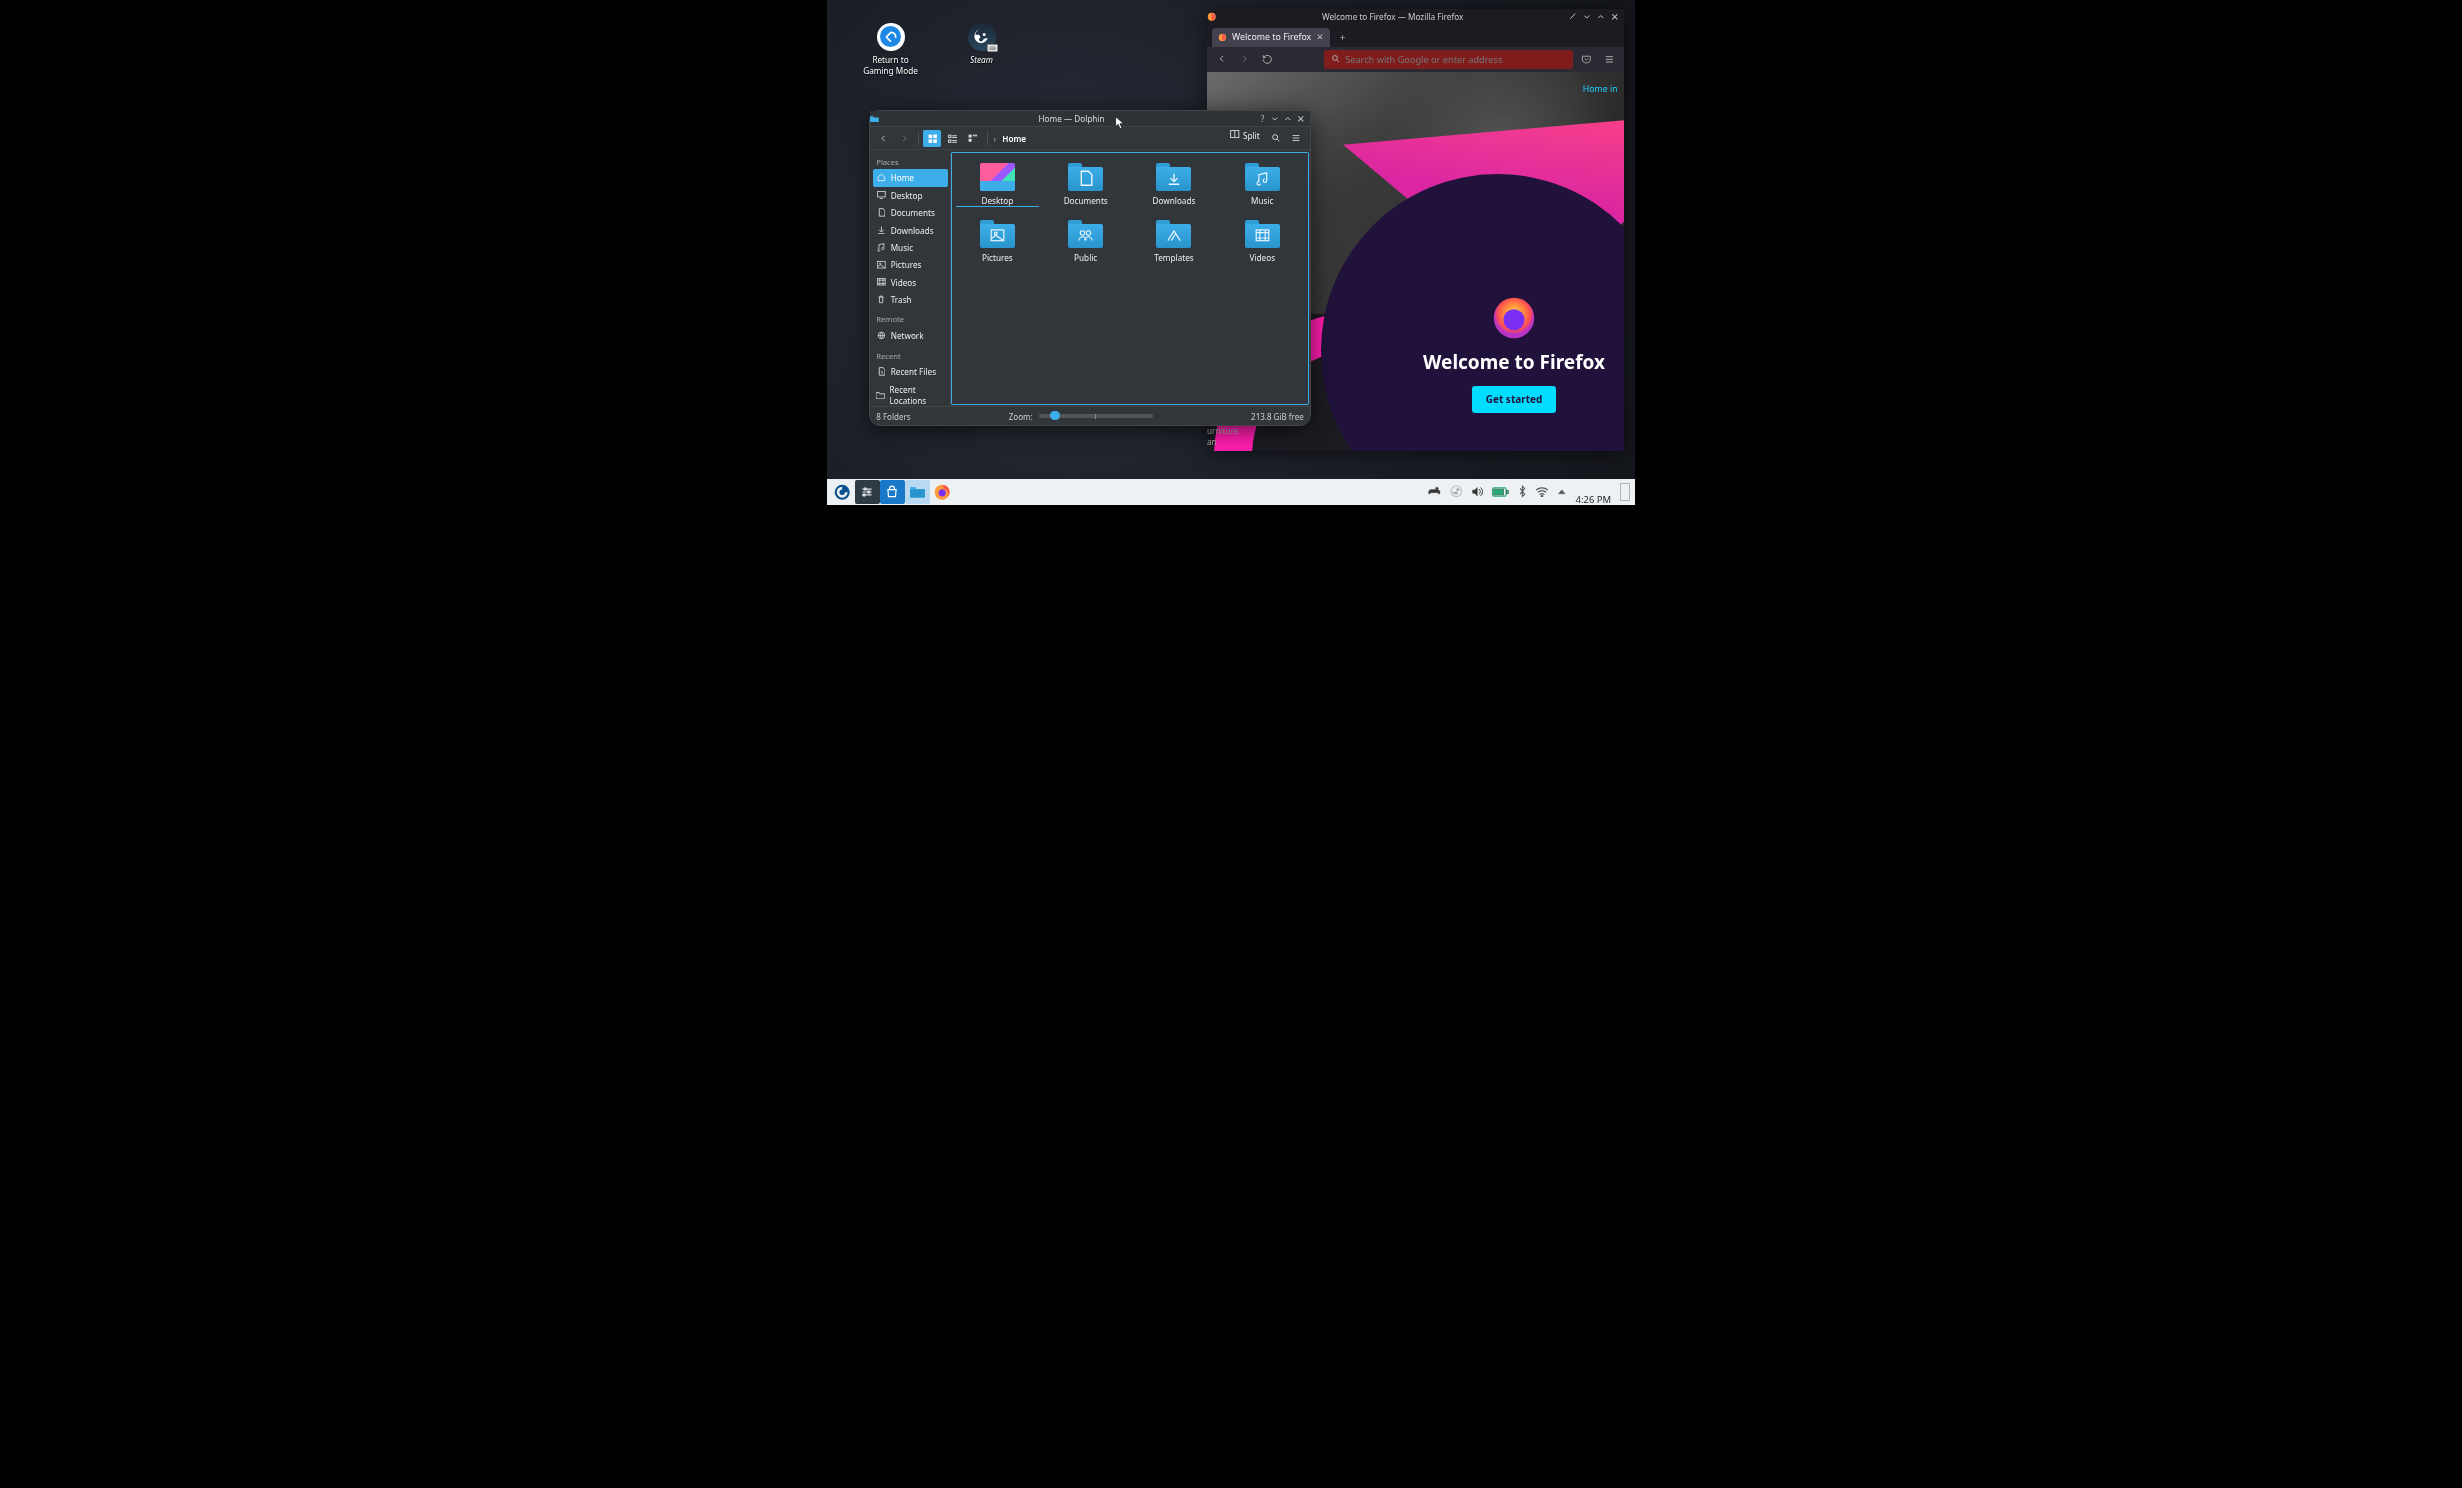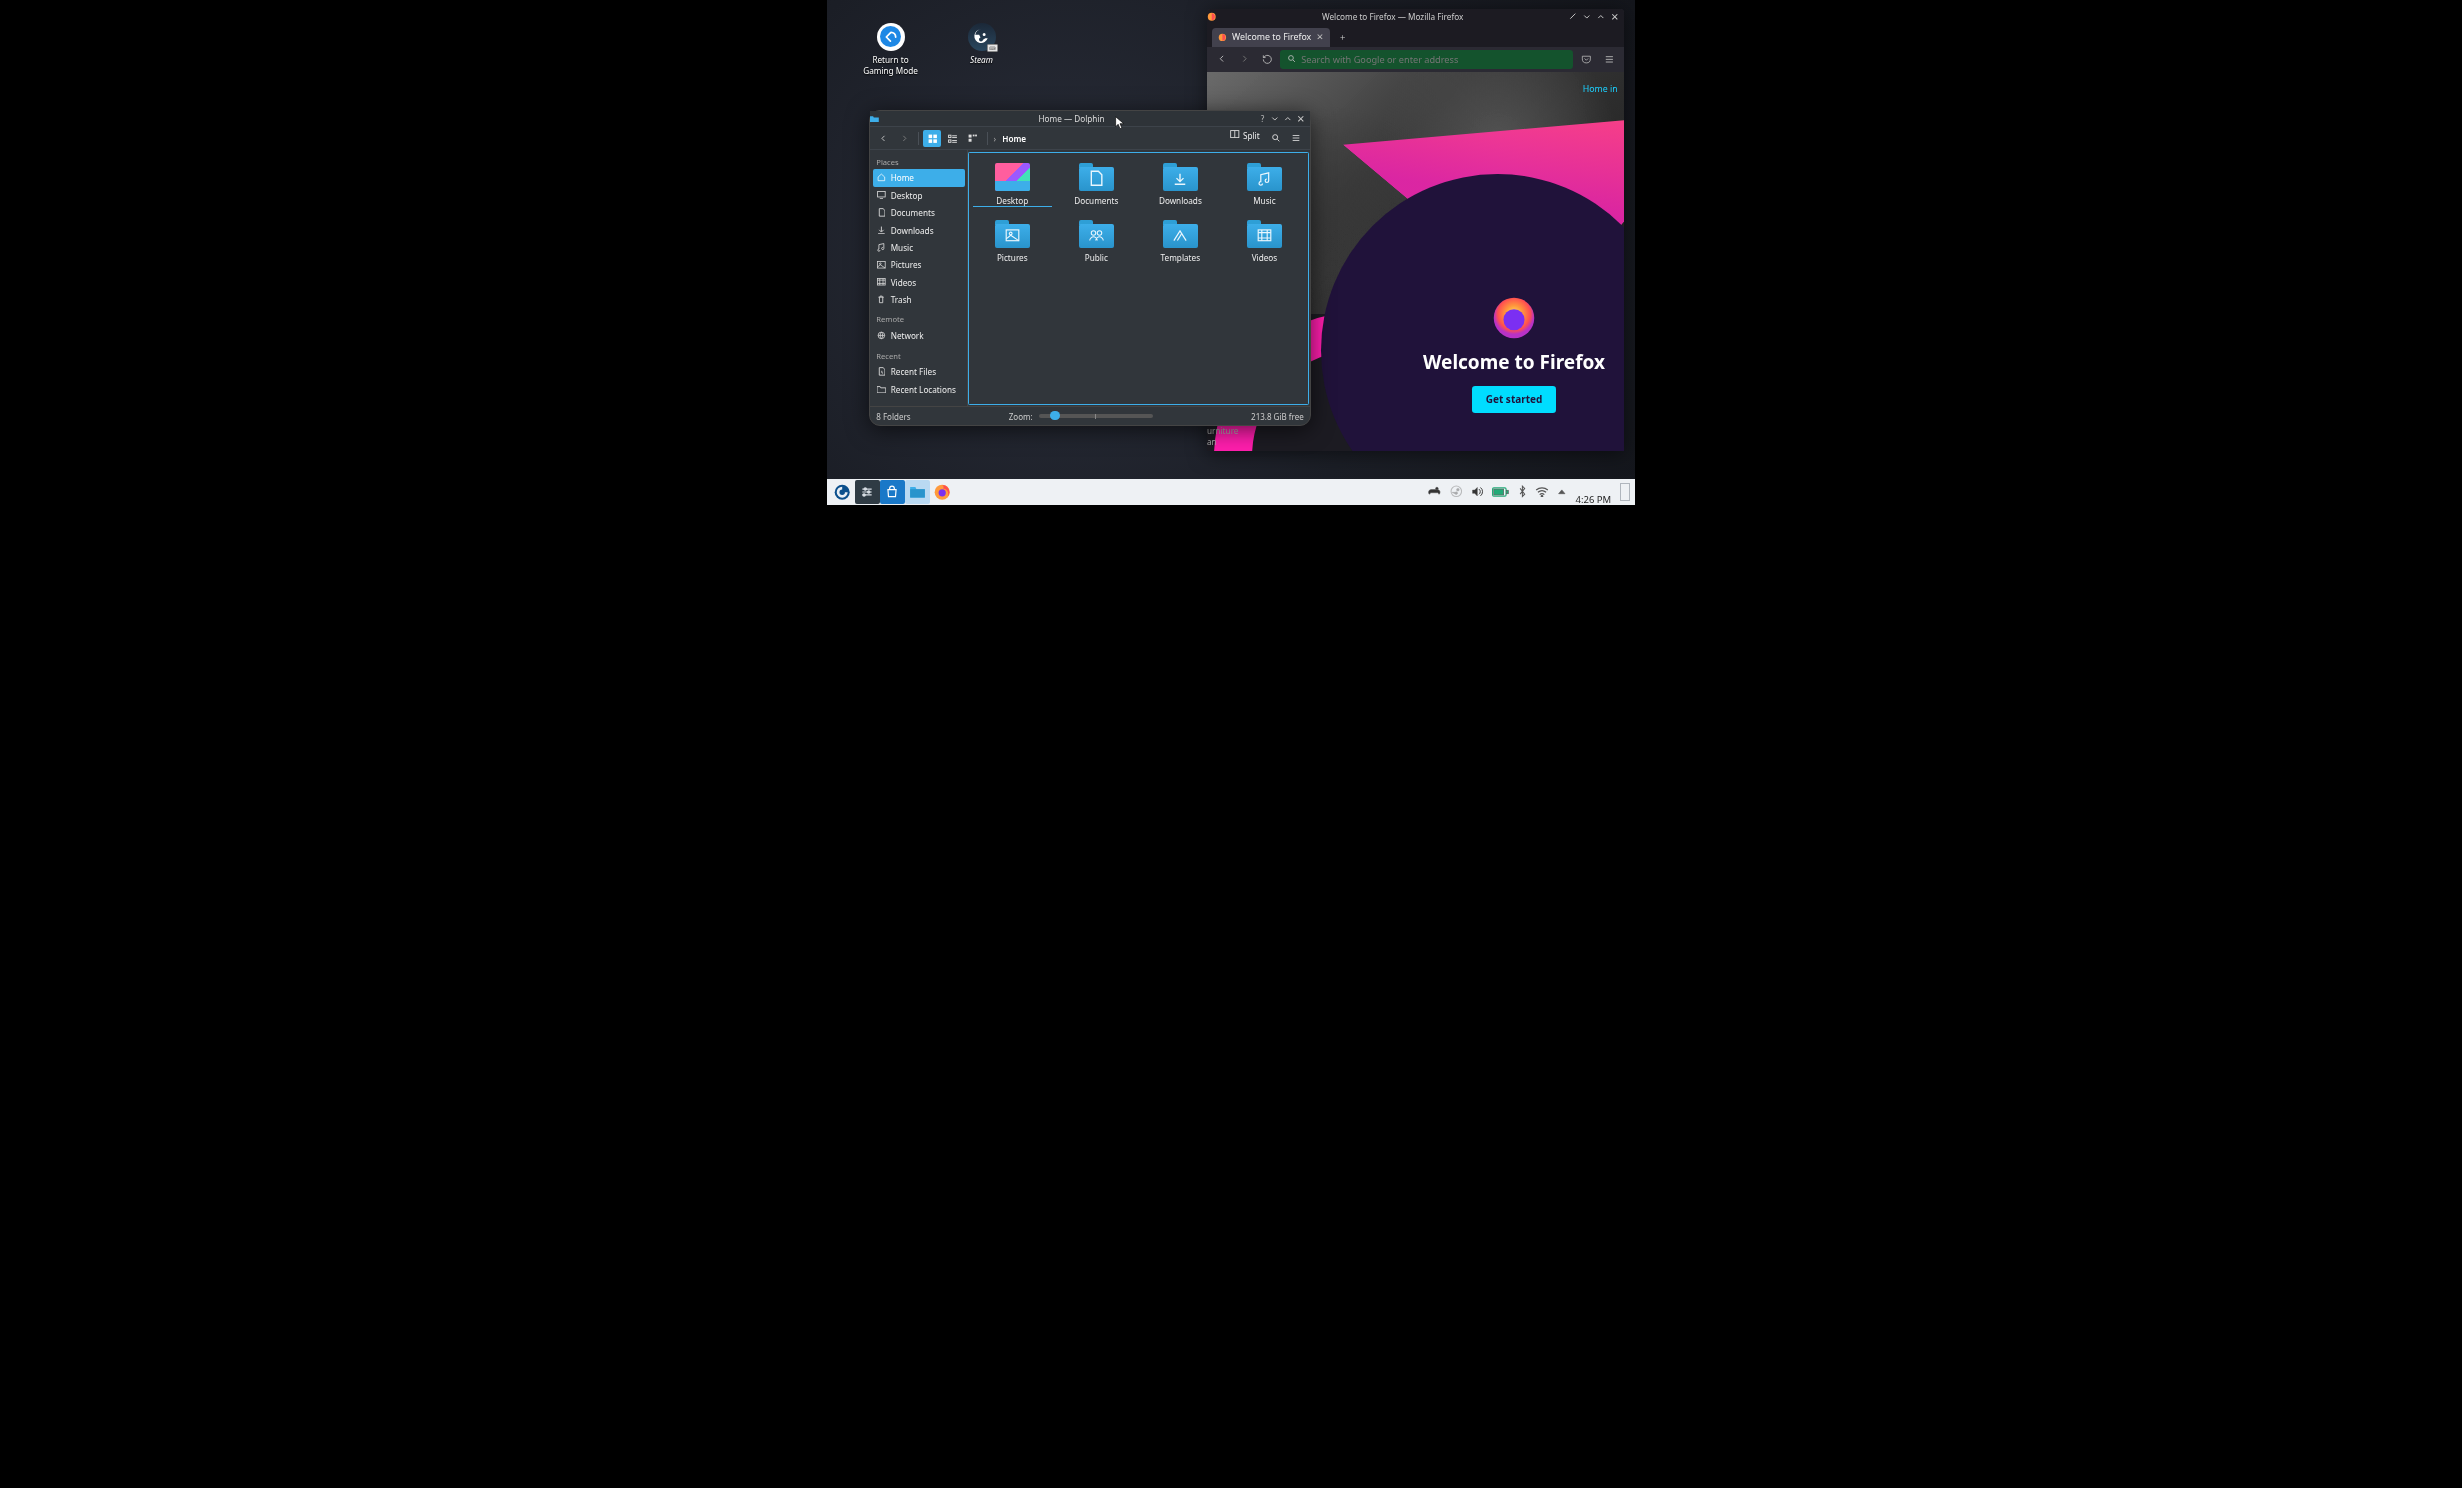--- a/index.html
+++ b/index.html
@@ -41,21 +41,21 @@
   .ff-titlebar .winbtns { display:flex; gap:2.5px; padding:0 3.8px; }
   .winbtn { width:11.4px; height:11.4px; display:flex; align-items:center; justify-content:center; color:#bbb; cursor:pointer; border-radius:1.9px; }
 
   .ff-tabbar { height:21.5px; background:#1c1b22; display:flex; align-items:flex-end; padding:0 5px; gap:3.8px; }
   .ff-tab { height:19px; background:#42414d; border-radius:3.8px 3.8px 0 0; display:flex; align-items:center; padding:0 6.3px; gap:5px; color:#eee; min-width:114px; cursor:pointer;}
   .ff-tab .close { margin-left:auto; font-size:8.8px; color:#bbb; }
   .ff-newtab { width:17.7px; height:17.7px; display:flex; align-items:center; justify-content:center; color:#ccc; cursor:pointer; border-radius:2.5px; }
 
   .ff-toolbar { height:25px; background:#2b2a33; display:flex; align-items:center; padding:0 5px; gap:3.8px; }
   .tbtn { width:19px; height:19px; display:flex; align-items:center; justify-content:center; color:#bbb; border-radius:2.5px; cursor:pointer; }
-  .urlbar { flex:1; height:19px; background:#14532d; border-radius:3.2px; display:flex; align-items:center; padding:0 6.3px; gap:5px; color:#bbb; cursor:text; }
+  .urlbar { flex:1; height:19px; background:#7f1d1d; border-radius:3.2px; display:flex; align-items:center; padding:0 6.3px; gap:5px; color:#bbb; cursor:text;margin-left:44px; }
   .urlbar input { flex:1; background:none; border:none; color:#bbb; font-size:9.2px; outline:none; }
 
   .ff-content { position:relative; height:calc(100% - 16.4px - 21.5px - 25px); background:#1c1b22; overflow:hidden; }
   .hero-photo {
     position:absolute; left:0; top:0; width:100%; height:64%;
     background:
       radial-gradient(circle at 30% 70%, #3a3a3a 0%, transparent 40%),
       radial-gradient(circle at 70% 30%, #555 0%, transparent 35%),
       linear-gradient(135deg, #6b6b6b 0%, #3e3e3e 40%, #1f1f1f 100%);
     filter: grayscale(100%) contrast(1.05);
@@ -95,21 +95,21 @@
   .d-toolbar { height:23px; display:flex; align-items:center; padding:0 5px; gap:2.5px; border-bottom:0.6px solid #3d434a; }
   .dbtn { width:17.7px; height:17.7px; display:flex; align-items:center; justify-content:center; color:#ddd; border-radius:1.9px; cursor:pointer; }
   .dbtn.active { background:#3daee9; color:#fff; }
   .d-sep { width:0.6px; height:12.6px; background:#4a5057; margin:0 2.5px;}
   .breadcrumb { color:#fff; margin-left:2.5px; font-weight:600; }
   .d-spacer { flex:1; }
   .split-btn { display:flex; align-items:flex-start; gap:3.2px; padding:0 5px; height:16.4px; cursor:pointer; color:#eee; }
 
   .d-body { flex:1; display:flex; overflow:hidden; }
 
-  .d-sidebar { width:98px; border-right:0.6px solid #444; padding:3.8px 0 0 0; overflow-y:auto; }
+  .d-sidebar { width:81px; border-right:0.6px solid #444; padding:3.8px 0 0 0; overflow-y:auto; }
   .sb-section { color:#aaa; padding:2.5px 6.3px; font-size:7.6px; }
   .sb-item { display:flex; align-items:center; gap:4.4px; padding:3.2px 6.3px; cursor:pointer; color:#eee; }
   .sb-item.active { background:#3daee9; color:#fff; border-radius:1.9px; margin:0 2.5px; padding-left:3.8px;}
   .sb-icon { width:10px; height:10px; display:inline-flex; align-items:center; justify-content:center; }
 
   .d-main { flex:1; border:0.6px solid #3daee9; margin:1.3px 1.3px 1.3px 0; border-radius:1.3px; padding:6.3px 2.5px; overflow:auto; background:#31363b; }
   .folder-grid { display:grid; grid-template-columns:repeat(4,1fr); gap:5px 2.5px; }
   .folder { text-align:center; cursor:pointer; padding:3.8px 1.3px; border-radius:2.5px; }
   .f-icon { width:35px; height:28px; margin:0 auto 3.8px auto; position:relative; }
   .solid-folder { width:100%; height:100%; position:relative; }

